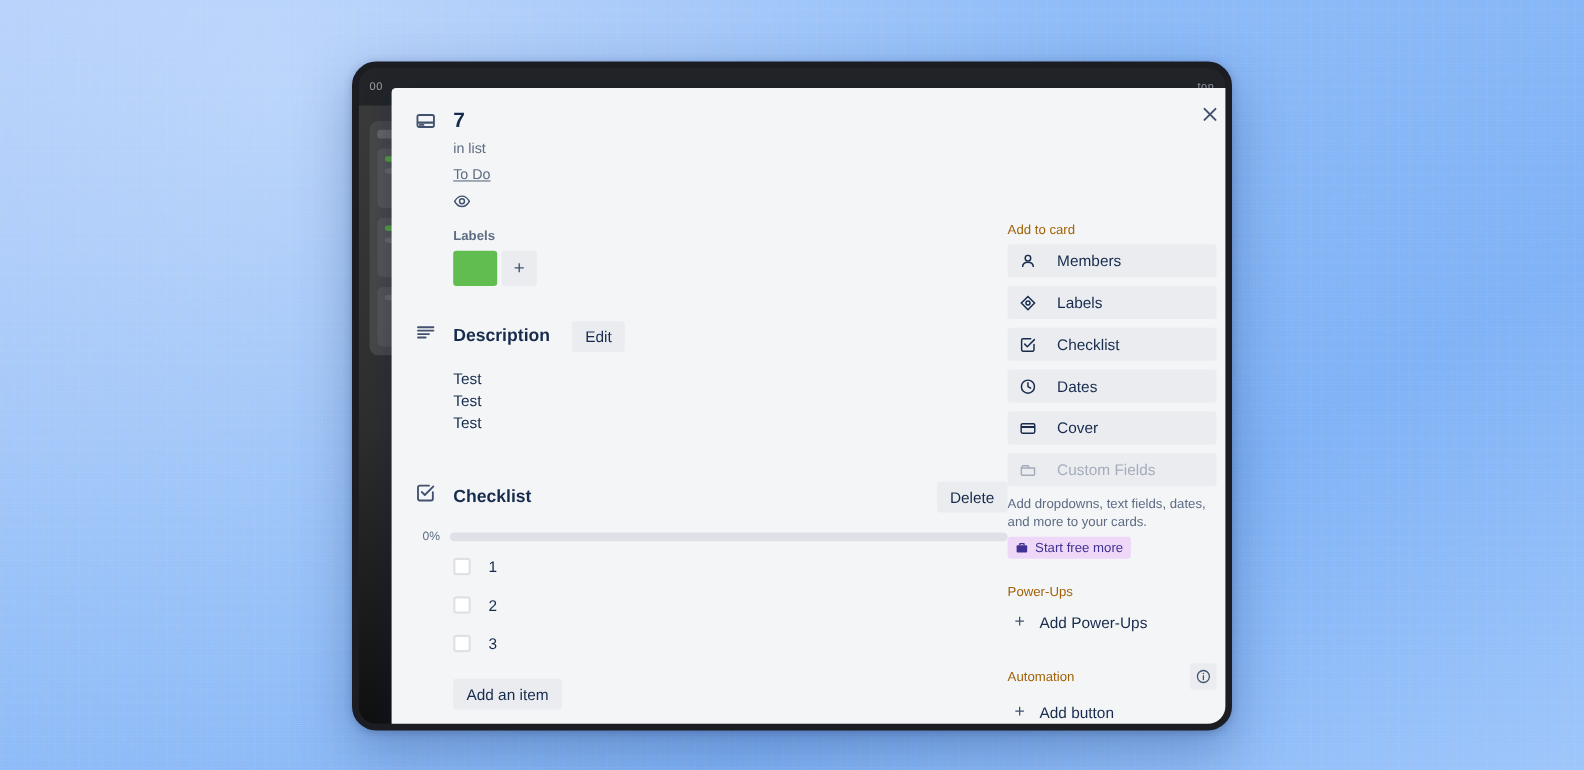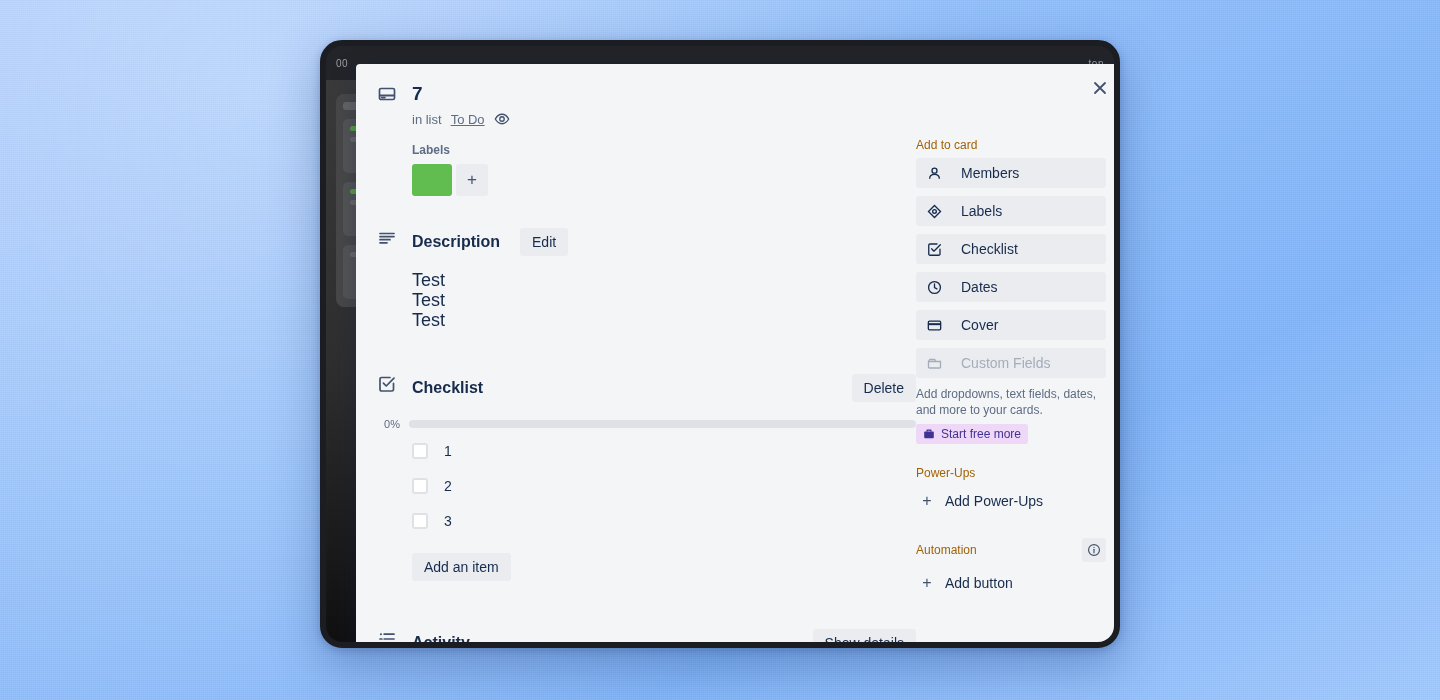--- a/index.html
+++ b/index.html
@@ -22,21 +22,21 @@
     background-image:
       repeating-linear-gradient(0deg, rgba(255,255,255,0.20) 0 1px, rgba(0,0,0,0.04) 1px 2px),
       repeating-linear-gradient(90deg, rgba(255,255,255,0.16) 0 1px, rgba(0,0,0,0.05) 1px 2px);
     background-size: 2px 2px, 2px 2px;
     mix-blend-mode: overlay;
   }
 
   
   .window {
     position: absolute;
-    left: 320px; top: 40px;
+    left: 320px; top: 56px;
     width: 800px; height: 608px;
     background: #16181d;
     border-radius: 22px;
     box-shadow: 0 18px 48px rgba(30,60,120,0.35), 0 2px 8px rgba(20,40,90,0.25);
     overflow: hidden;
     border: 6px solid #1b1d22;
   }
   
   .board {
     position: absolute; inset: 0;
@@ -110,21 +110,21 @@
     position: absolute; left: 22px; top: 3px;
     color: #42526e;
   }
   .card-title {
     font-size: 19px; font-weight: bold; color: #172b4d;
     line-height: 24px;
   }
   .in-list {
     margin-top: 5px;
     font-size: 13px; color: #5e6c84;
-    display: flex; align-items: center; gap: 9px;
+    display: flex; gap: 9px; flex-direction: column;
   }
   .in-list .listname { text-decoration: underline; color: #5e6c84; cursor: pointer; }
   .watch-icon { display: inline-flex; color: #42526e; cursor: pointer; }
 
   
   .columns { display: flex; padding: 0; }
   .col-main { width: 560px; padding: 0 0 0 0; }
   .col-side { width: 190px; padding-top: 11px; }
 
   .labels-block { padding: 16px 0 0 56px; }
@@ -152,21 +152,21 @@
   .section-title { font-size: 16px; font-weight: bold; color: #172b4d; }
   .btn-grey {
     background: #eaecf0; color: #172b4d;
     border: none; border-radius: 3px;
     font-size: 14px; padding: 6px 12px;
     cursor: pointer; font-family: inherit;
     line-height: 16px;
   }
   .btn-right { margin-left: auto; }
 
-  .desc-body { margin-top: 12px; font-size: 18px; color: #172b4d; line-height: 20px; }
+  .desc-body { margin-top: 12px; font-size: 14px; color: #172b4d; line-height: 20px; }
 
   
   .checklist-wrap { margin-top: 42px; }
   .progress-row { display: flex; align-items: center; gap: 9px; margin-top: 14px; }
   .progress-pct { font-size: 11px; color: #5e6c84; width: 30px; text-align: right; margin-left: -42px; }
   .progress-bar {
     flex: 1; height: 8px; border-radius: 4px; background: #dfe1e6;
   }
   .check-item {
     display: flex; align-items: center; gap: 16px;

